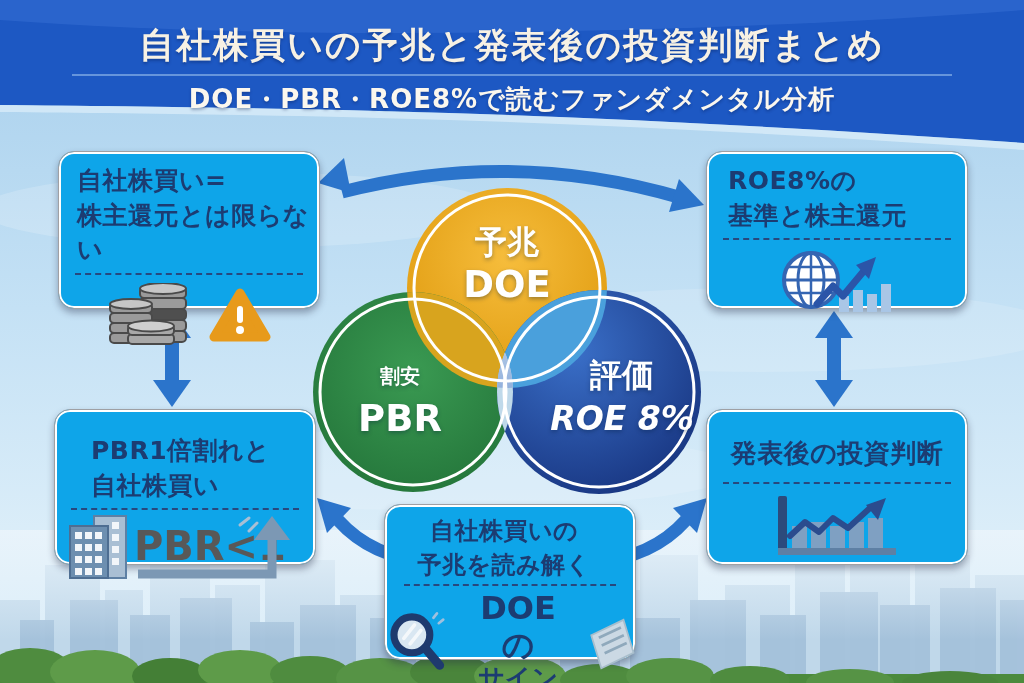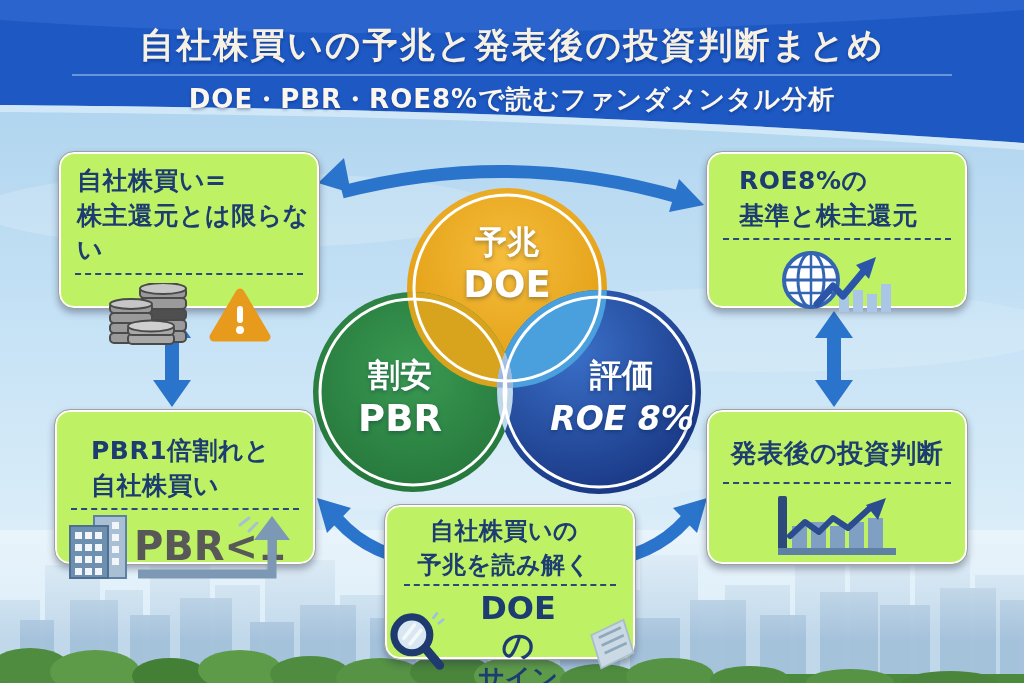--- a/index.html
+++ b/index.html
@@ -23,32 +23,32 @@
     background:#7FA9E4;opacity:.75;
   }
   .header-subtitle{
     position:absolute;z-index:7;left:0;top:82px;width:1024px;text-align:center;
     font-size:26px;font-weight:800;color:#FBF7EE;letter-spacing:1px;
     text-shadow:0 2px 3px rgba(0,20,70,.3);
   }
 
   
   .card{
-    position:absolute;z-index:5;background:#bef264;
+    position:absolute;z-index:5;background:#0ea5e9;
     border:1px solid #9FA0A4;border-radius:16px;
     box-shadow:0 4px 7px rgba(40,45,70,.38), inset 0 0 0 2px #fff;
   }
   .card-title{color:#1C3C72;font-weight:800;font-size:25px;line-height:1.38;letter-spacing:.5px;}
   .dash-rule{border-bottom:2.5px dashed #28487E;height:0;margin:5px auto 0;}
   .icon-row{display:flex;justify-content:center;align-items:flex-end;}
 
   #card-top-left{left:58px;top:151px;width:260px;height:156px;}
   #card-top-left .card-title{padding:12px 0 0 18px;}
   #card-top-right{left:706px;top:151px;width:260px;height:156px;}
-  #card-top-right .card-title{padding:12px 0 0 32px;}
+  #card-top-right .card-title{padding:12px 0 0 21px;}
   #card-bottom-left{left:54px;top:409px;width:260px;height:154px;}
   #card-bottom-left .card-title{padding:24px 0 0 36px;}
   #card-bottom-right{left:706px;top:409px;width:260px;height:154px;}
   #card-bottom-right .card-title{padding:26px 0 0 0;text-align:center;font-size:26px;}
   #card-bottom-center{left:384px;top:504px;width:250px;height:154px;}
   #card-bottom-center .card-title{padding:10px 12px 0 0;text-align:center;font-size:24px;line-height:1.4;}
 
   .metric-text{color:#1C3C72;font-weight:800;text-align:center;line-height:1.15;}
   .metric-line1{font-size:32px;}
   .metric-line2{font-size:26px;}
@@ -216,21 +216,21 @@
           <circle cx="599" cy="392" r="102" fill="url(#gt)"></circle>
         </g>
       </g>
     <circle cx="507" cy="288" r="93" fill="none" stroke="#ffffff" stroke-width="3"></circle>
     <circle cx="413" cy="392" r="93" fill="none" stroke="#ffffff" stroke-width="3"></circle>
     <circle cx="599" cy="392" r="95" fill="none" stroke="#ffffff" stroke-width="3"></circle>
   </svg>
 
   <div class="venn-label" style="left:507px;top:243px;font-size:32px;text-align:right;">予兆</div>
   <div class="venn-label" style="left:507px;top:284px;font-size:37px;">DOE</div>
-  <div class="venn-label" style="left:400px;top:376px;font-size:32px;">割安</div>
+  <div class="venn-label" style="left:400px;top:376px;font-size:20px;">割安</div>
   <div class="venn-label" style="left:400px;top:418px;font-size:37px;">PBR</div>
   <div class="venn-label" style="left:622px;top:376px;font-size:32px;">評価</div>
   <div class="venn-label" style="left:622px;top:418px;font-size:33px;font-style:italic;">ROE 8%</div>
 
   <svg class="header-band" viewBox="0 0 1024 160">
     <path d="M0,0 H1024 V143 C780,126 540,114 300,109 C200,107 90,106 0,105 Z" fill="#1D58C3"></path>
     <path d="M0,0 H1024 V10 C700,34 300,42 0,20 Z" fill="#3B74D6" opacity="0.45"></path>
     <path d="M0,105 C90,106 200,107 300,109 C540,114 780,126 1024,143 L1024,150 C780,133 540,121 300,116 C200,114 90,113 0,112 Z" fill="#EAF5FD" opacity="0.55"></path>
   </svg>
   <div class="header-title">自社株買いの予兆と発表後の投資判断まとめ</div>

